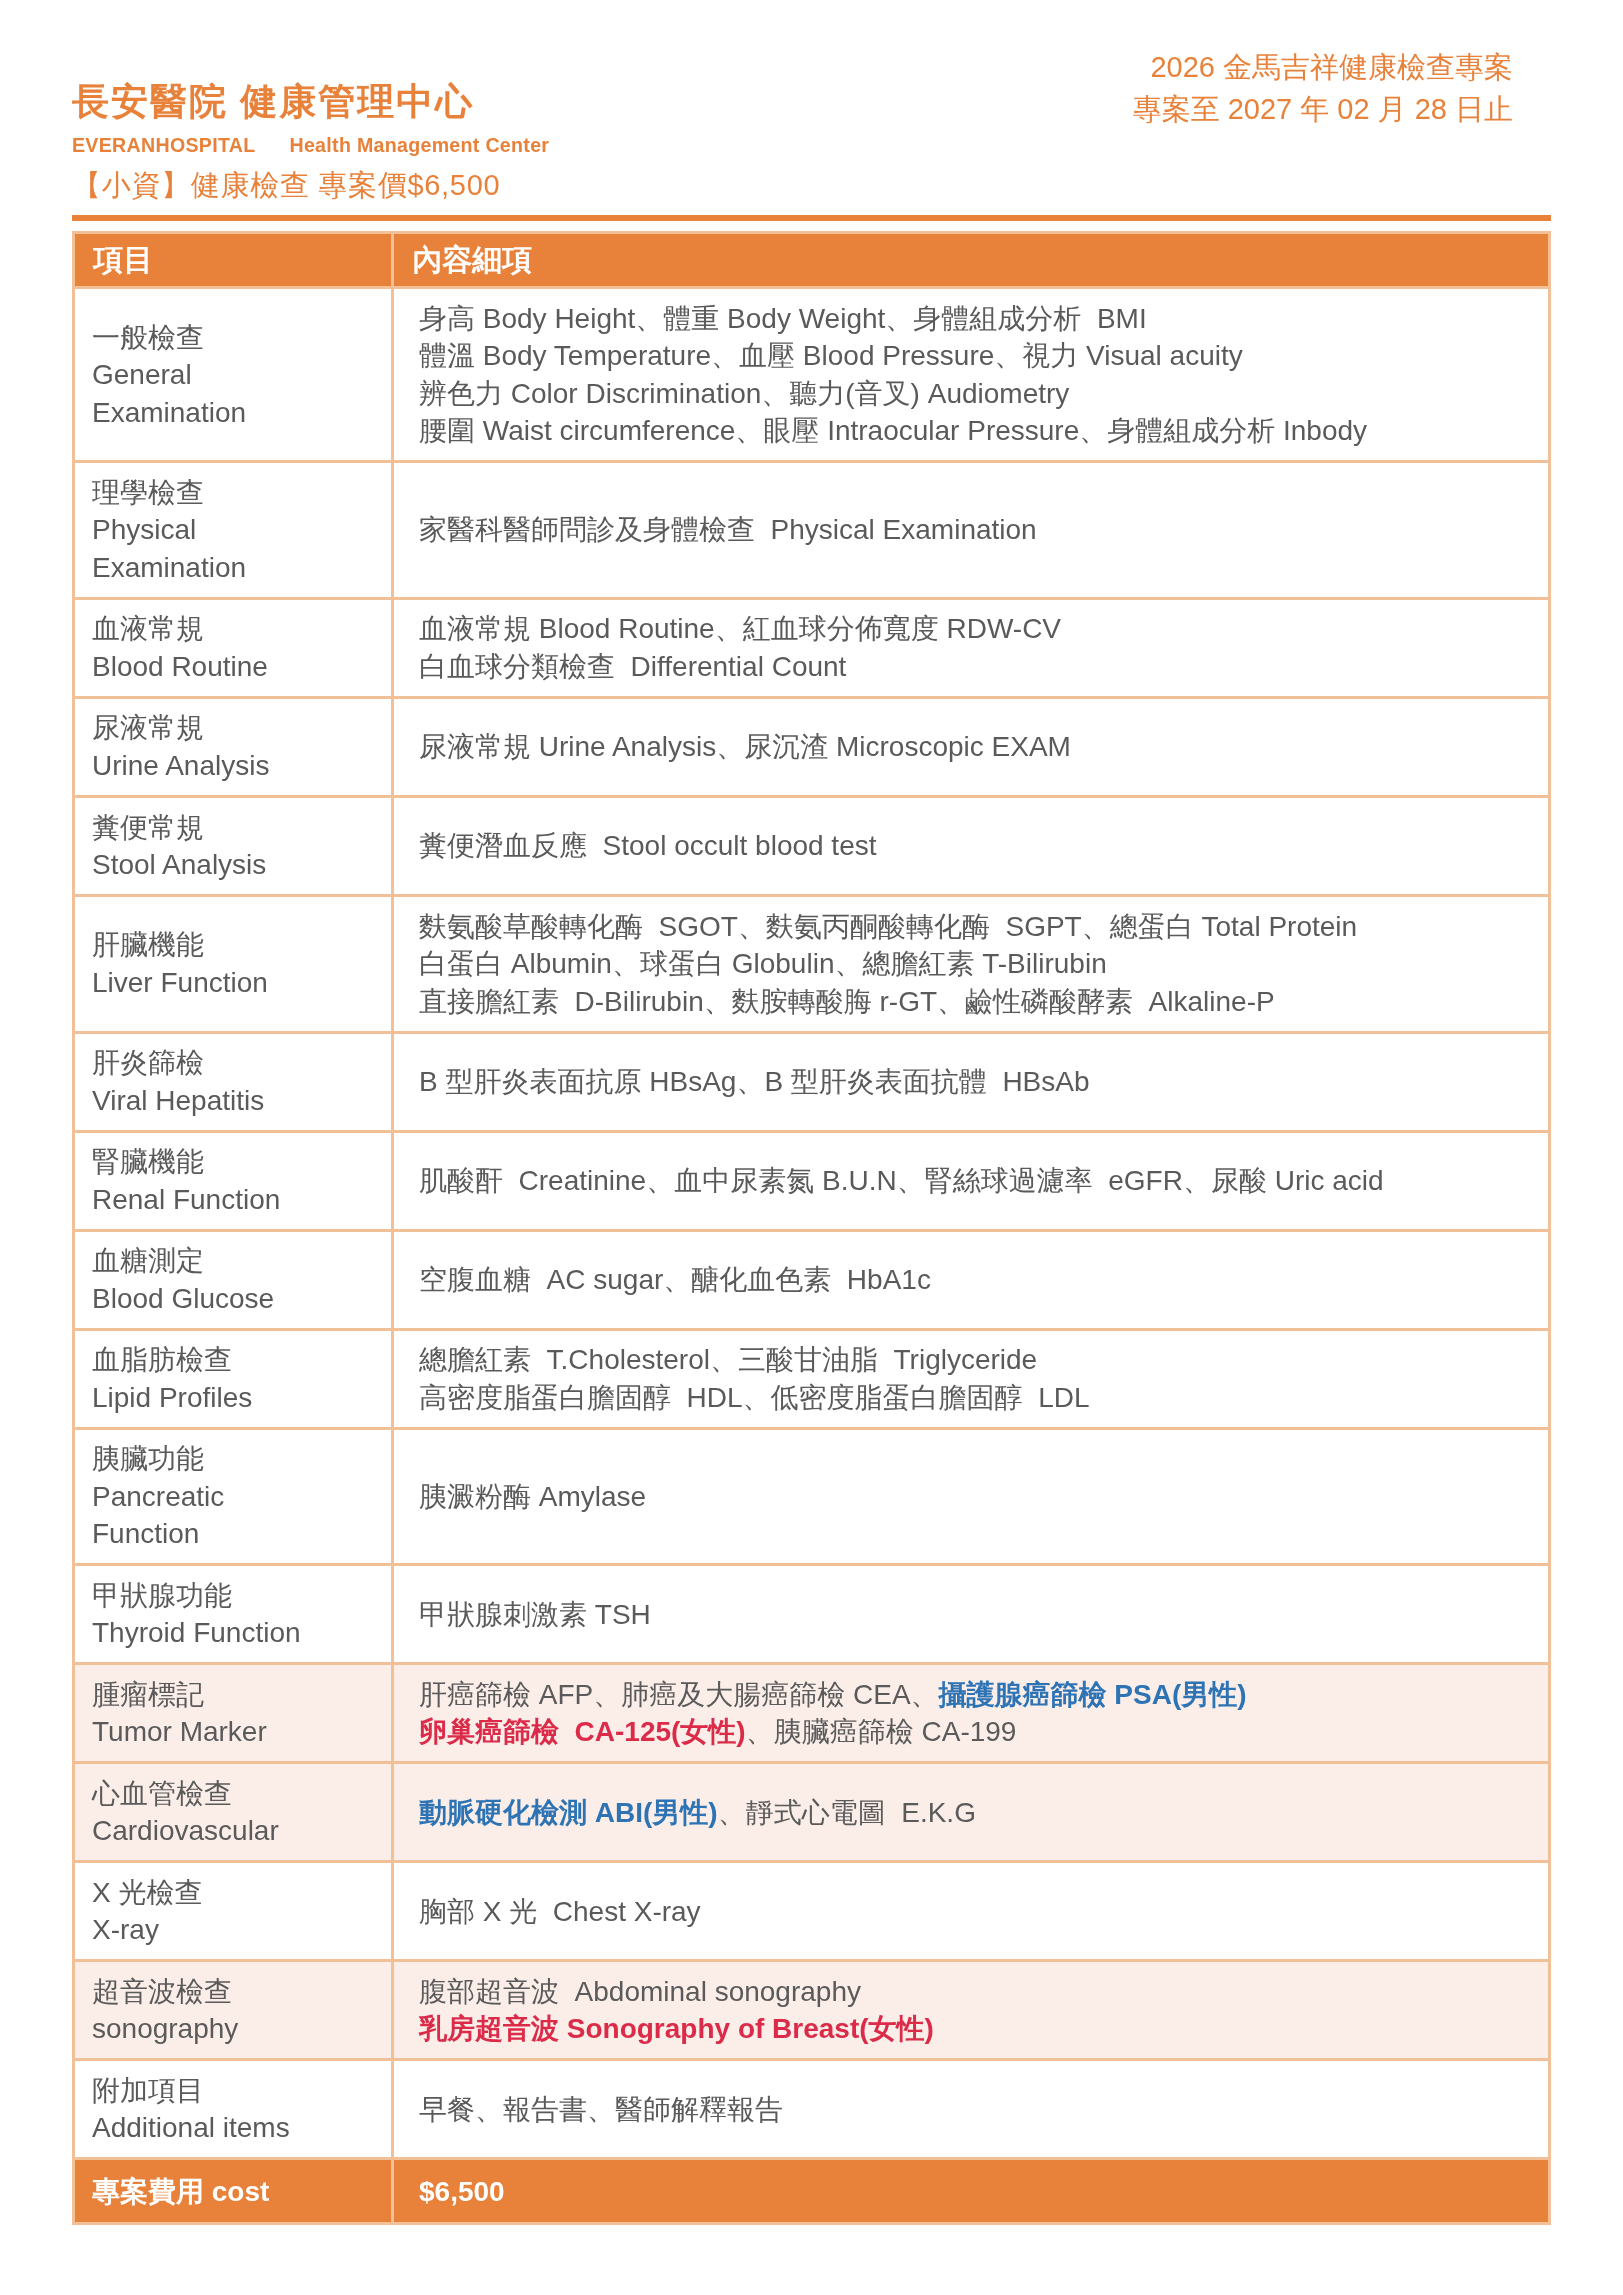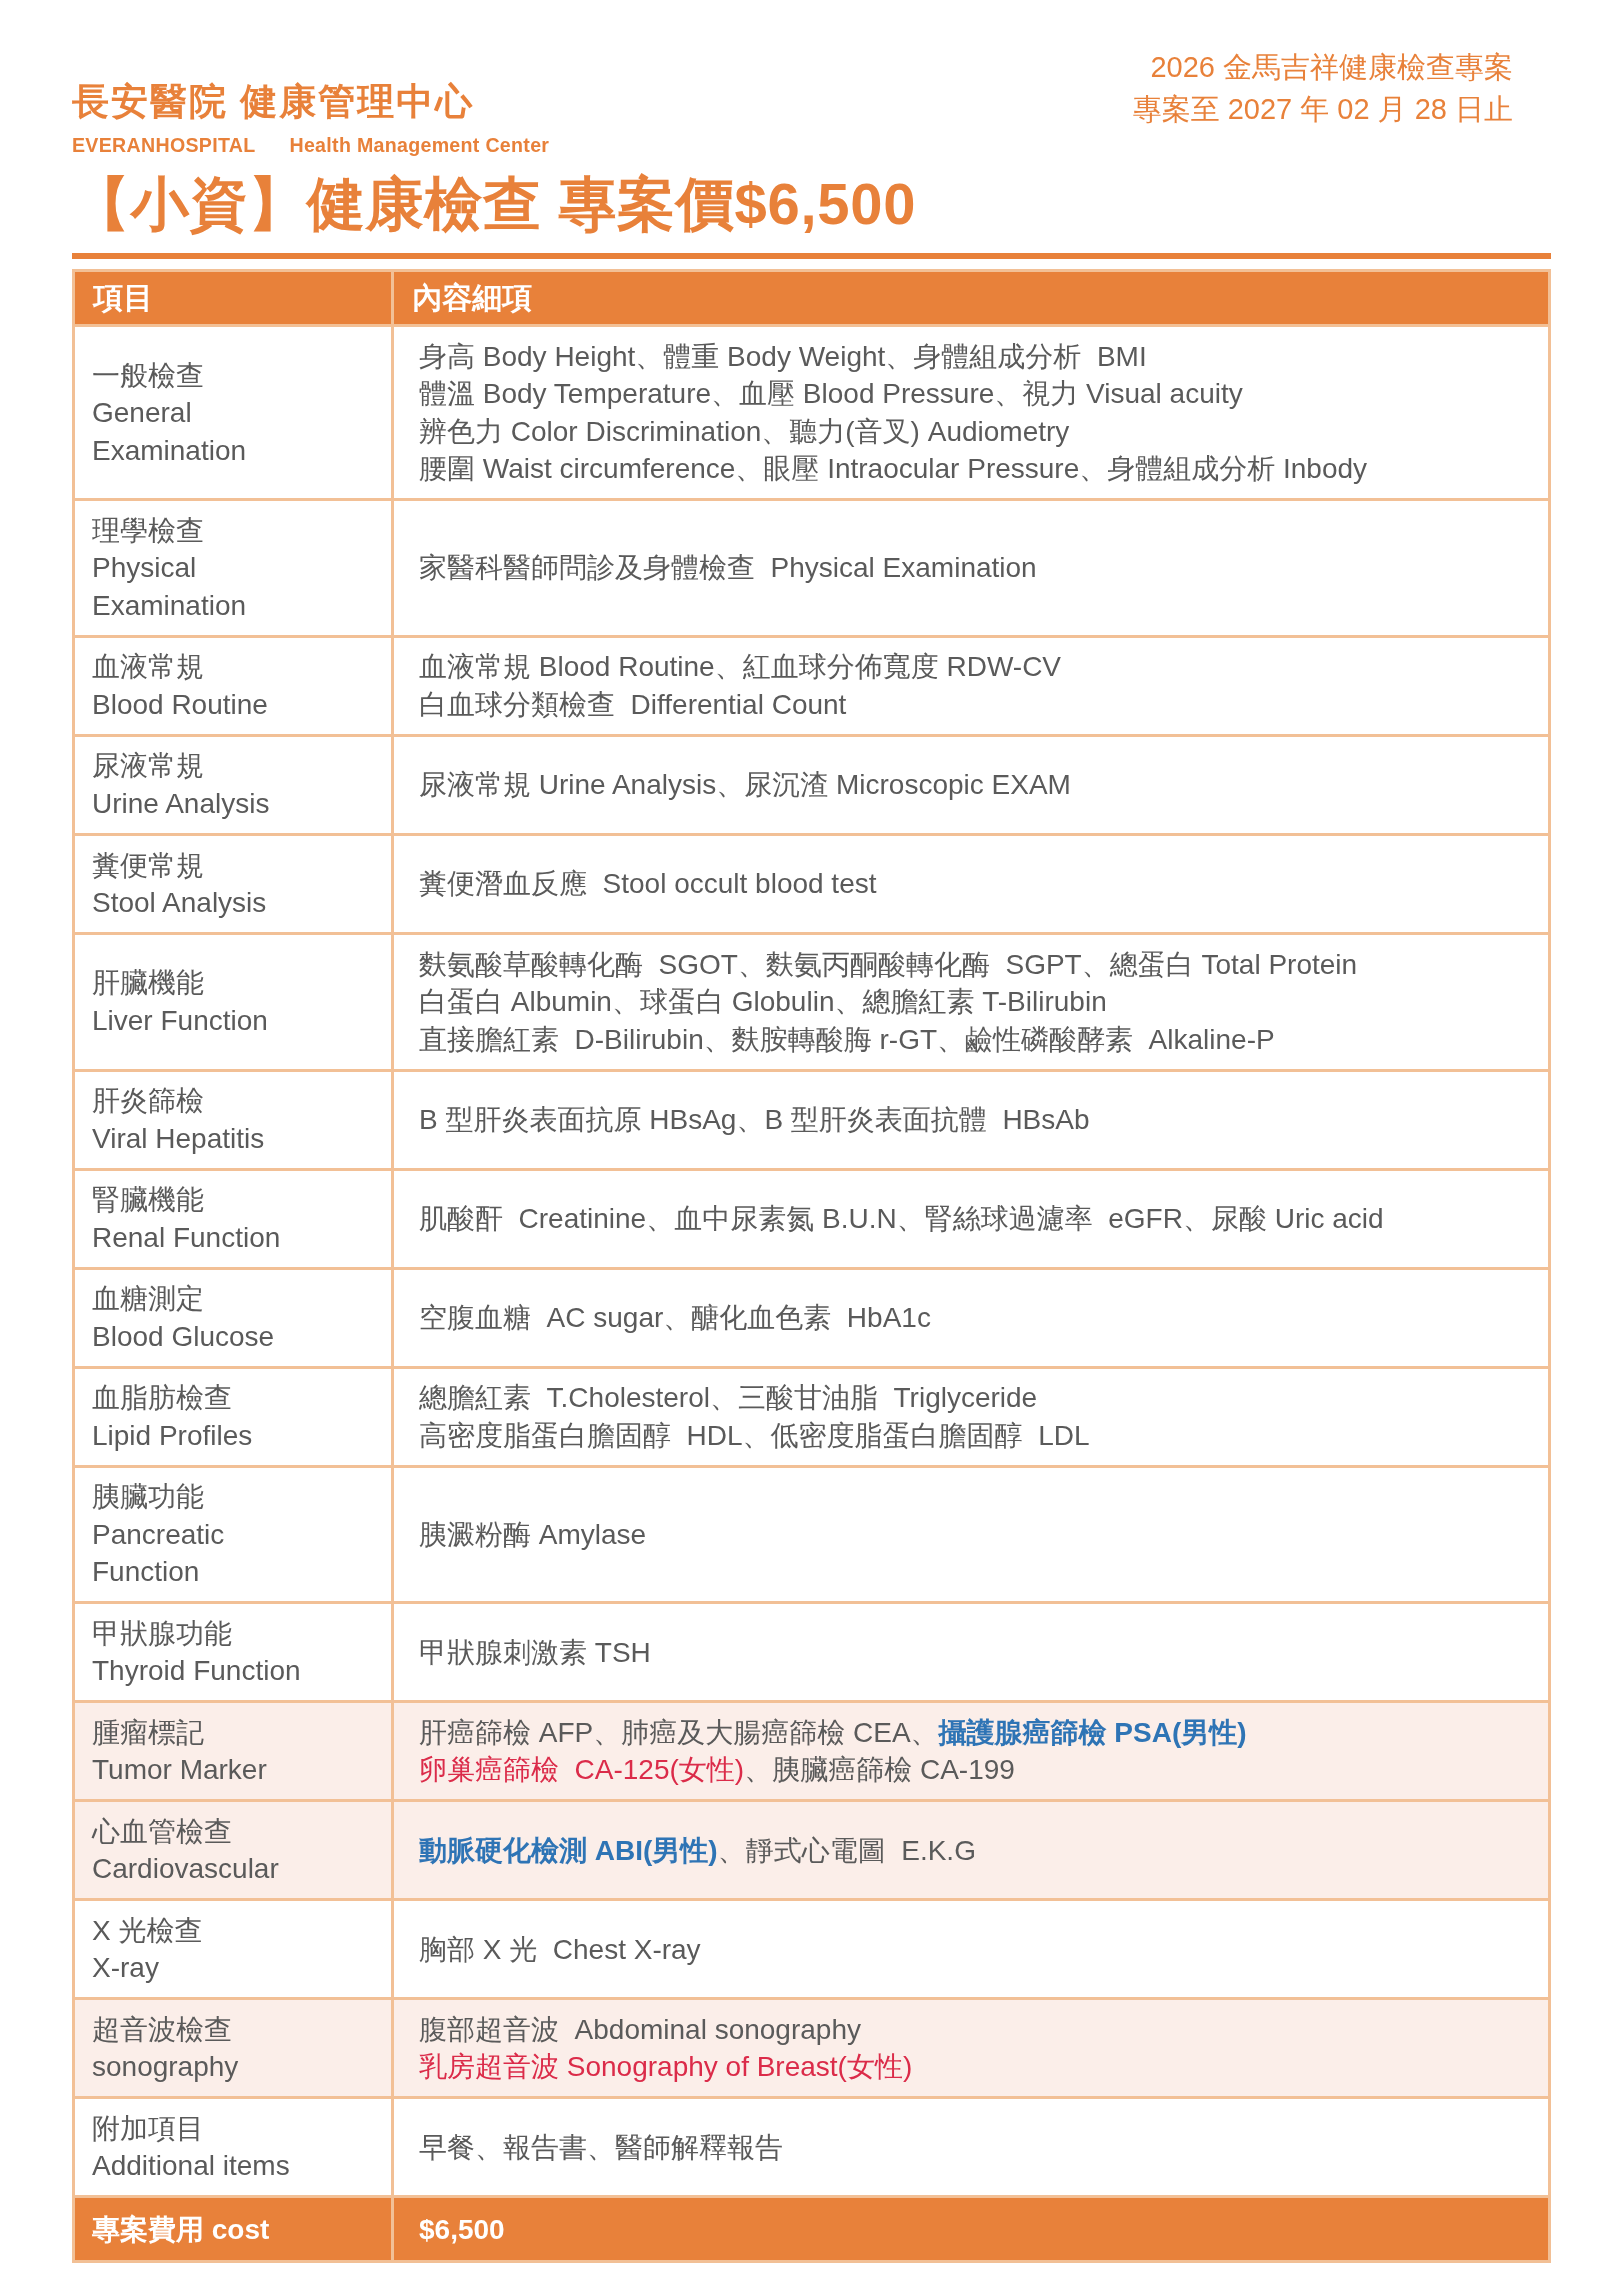--- a/index.html
+++ b/index.html
@@ -49,22 +49,22 @@
   .promo{
     text-align:right;
     color:var(--accent);
     font-size:29px;
     line-height:1.45;
     margin-right:38px;
     font-weight:400;
   }
   .title{
     color:var(--accent);
-    font-size:58px;
-    font-weight:700;
+    font-size:29px;
+    font-weight:400;
     margin-top:9.2px;
     letter-spacing:0.7px;
   }
   .rule{
     height:5.9px;
     background:var(--accent);
     margin-top:9.2px;
   }
   table.plan{
     width:100%;
@@ -95,21 +95,21 @@
   }
   td.content{
     font-size:28px;
     line-height:1.34;
     padding:10.5px 9.2px 10.5px 25px;
     color:var(--ink);
   }
   td.content .cline{white-space:pre-wrap;}
   tr.pink td{background:var(--pink);}
   .blue{color:var(--blue);font-weight:600;}
-  .red{color:var(--red);font-weight:400;}
+  .red{color:var(--red);font-weight:700;}
   tfoot td{
     background:var(--accent);
     color:var(--white);
     font-weight:700;
     font-size:31px;
     height:65px;
   }
   tfoot td.item{color:var(--white);}
   tfoot td.content{color:var(--white);}
 </style>

